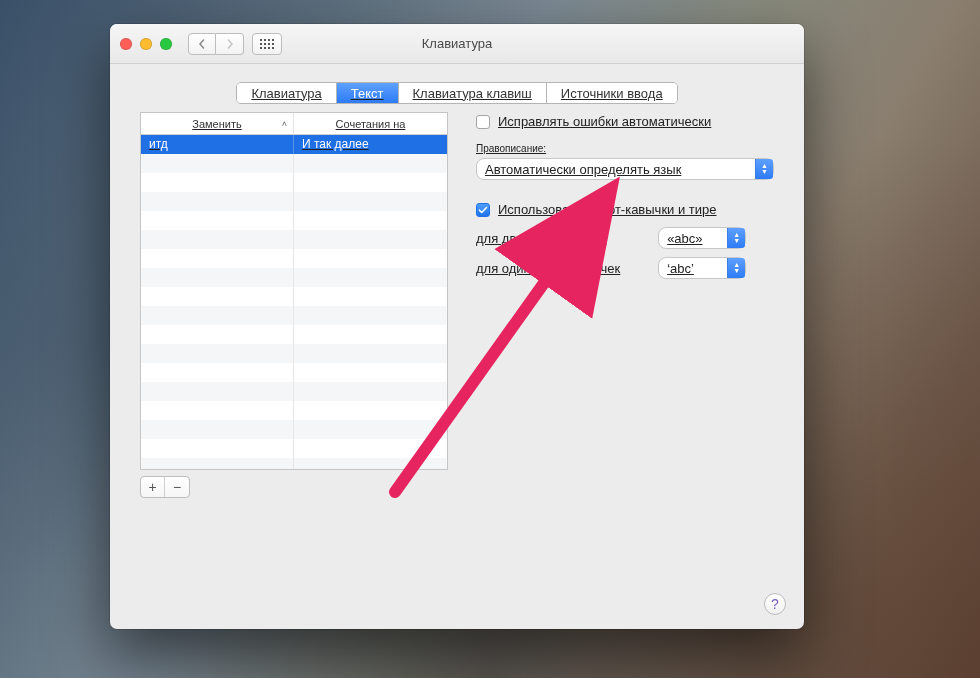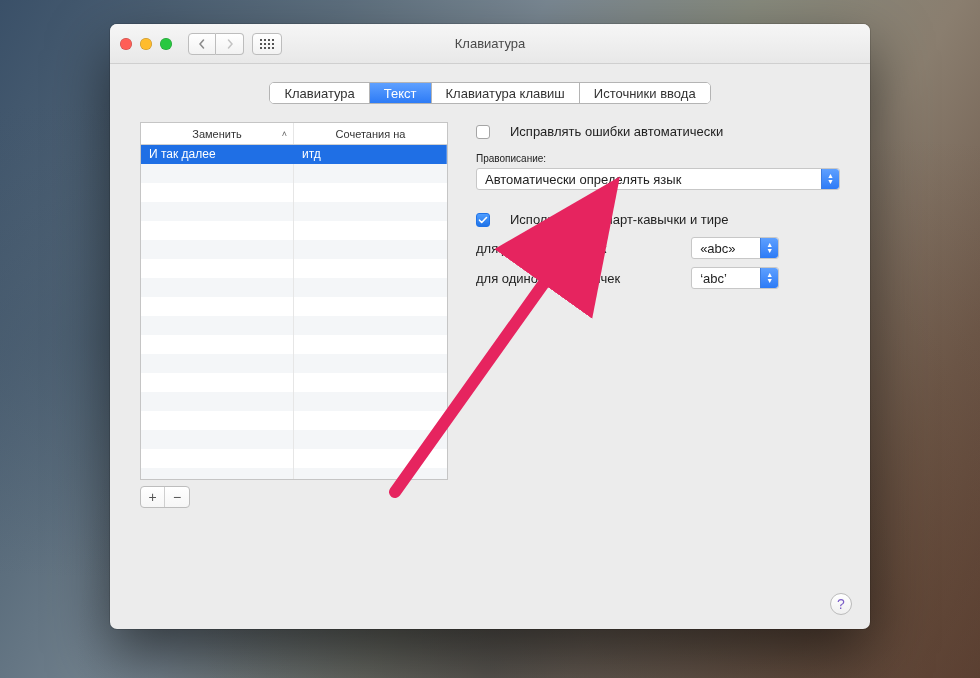--- a/index.html
+++ b/index.html
@@ -12,25 +12,25 @@
     overflow: hidden;
     color: #222;
   }
   
   .bg-overlay{position:absolute;inset:0;background:
     radial-gradient(ellipse at 10% 50%, rgba(60,80,100,.35), transparent 50%),
     radial-gradient(ellipse at 90% 90%, rgba(90,60,40,.4), transparent 55%),
     radial-gradient(ellipse at 50% 100%, rgba(40,50,60,.5), transparent 60%);}
   .window {
     position: absolute; left: 110px; top: 24px;
-    width: 760px; height: 605px;
+    width: 694px; height: 605px;
     background: #ececec;
     border-radius: 7px;
     box-shadow: 0 25px 60px rgba(0,0,0,.55), 0 0 0 1px rgba(0,0,0,.12);
-    display: flex; flex-direction: column;
+    display: flex; flex-direction: column; text-decoration: underline;
   }
   .titlebar {
     height: 40px;
     background: linear-gradient(#f6f6f6,#e8e8e8);
     border-bottom: 1px solid #cfcfcf;
     border-radius: 7px 7px 0 0;
     display: flex; align-items: center;
     position: relative;
     padding: 0 10px;
   }
@@ -69,21 +69,21 @@
     display:flex;border:1px solid #b4b4b4;border-radius:5px;overflow:hidden;height:22px;
     background:#fff;
   }
   .seg button{
     border:none;background:#fff;padding:0 14px;font-size:13px;color:#333;
     border-right:1px solid #b4b4b4;height:100%;
   }
   .seg button:last-child{border-right:none;}
   .seg button.active{background:#3c84f7;background:linear-gradient(#5ea0ff,#2d7bf6);color:#fff;}
   .pane{
-    margin-top:18px;display:flex;gap:28px;
+    margin-top:8px;display:flex;gap:28px;
   }
   .left{width:308px;}
   .table{
     border:1px solid #c5c5c5;background:#fff;height:358px;display:flex;flex-direction:column;
   }
   .thead{display:flex;height:22px;border-bottom:1px solid #d0d0d0;background:#fff;}
   .th{
     font-size:11px;color:#333;display:flex;align-items:center;justify-content:center;position:relative;
     border-right:1px solid #d8d8d8;
   }
@@ -97,30 +97,30 @@
   .col1{width:154px;border-right:1px solid #e6e6e6;}
   .row.selected .col1{border-right-color:rgba(255,255,255,.25);}
   .col2{width:154px;}
   .addremove{
     margin-top:6px;display:inline-flex;border:1px solid #bdbdbd;border-radius:4px;overflow:hidden;
     background:linear-gradient(#fff,#f6f6f6);height:22px;
   }
   .addremove button{width:24px;border:none;background:transparent;border-right:1px solid #cfcfcf;font-size:14px;color:#555;}
   .addremove button:last-child{border-right:none;}
   .right{flex:1;padding-top:2px;}
-  .form-row{display:flex;align-items:center;gap:20px;margin-bottom:10px;font-size:13px;}
+  .form-row{display:flex;align-items:center;gap:8px;margin-bottom:10px;font-size:13px;}
   .checkbox{
     width:14px;height:14px;border:1px solid #a5a5a5;border-radius:3px;background:#fff;flex-shrink:0;
     display:flex;align-items:center;justify-content:center;
   }
   .checkbox.checked{background:linear-gradient(#4f9dff,#1f73e8);border-color:#1f73e8;}
   .checkbox.checked svg{width:10px;height:10px;}
   .section-label{font-size:10px;margin:14px 0 4px 0;}
   .select{
-    height:22px;border:1px solid #c7c7c7;border-radius:3px;background:#fff;
+    height:22px;border:1px solid #c7c7c7;border-radius:8px;background:#fff;
     display:flex;align-items:center;padding:0 22px 0 8px;font-size:13px;position:relative;
     color:#222;
   }
   .select .arrows{
     position:absolute;right:0;top:0;bottom:0;width:18px;border-left:1px solid #3d7de0;
     background:linear-gradient(#5ea0ff,#2d7bf6);display:flex;flex-direction:column;align-items:center;justify-content:center;
     border-radius:0 3px 3px 0;color:#fff;font-size:7px;line-height:6px;
   }
   .grid2{display:grid;grid-template-columns:auto auto;gap:8px 10px;align-items:center;font-size:13px;margin-top:6px;}
   .help{
@@ -192,22 +192,22 @@
             <div class="th col1">
               <span>Заменить</span>
               <span class="sort">˄</span>
             </div>
             <div class="th col2">
               <span>Сочетания на</span>
             </div>
           </div>
           <div class="tbody" id="tbody">
               <div class="row selected">
+                <div class="cell col1">итд</div>
                 <div class="cell col2">И так далее</div>
-                <div class="cell col1">итд</div>
               </div>
               <div class="row">
                 <div class="cell col1"></div>
                 <div class="cell col2"></div>
               </div>
               <div class="row">
                 <div class="cell col1"></div>
                 <div class="cell col2"></div>
               </div>
               <div class="row">

